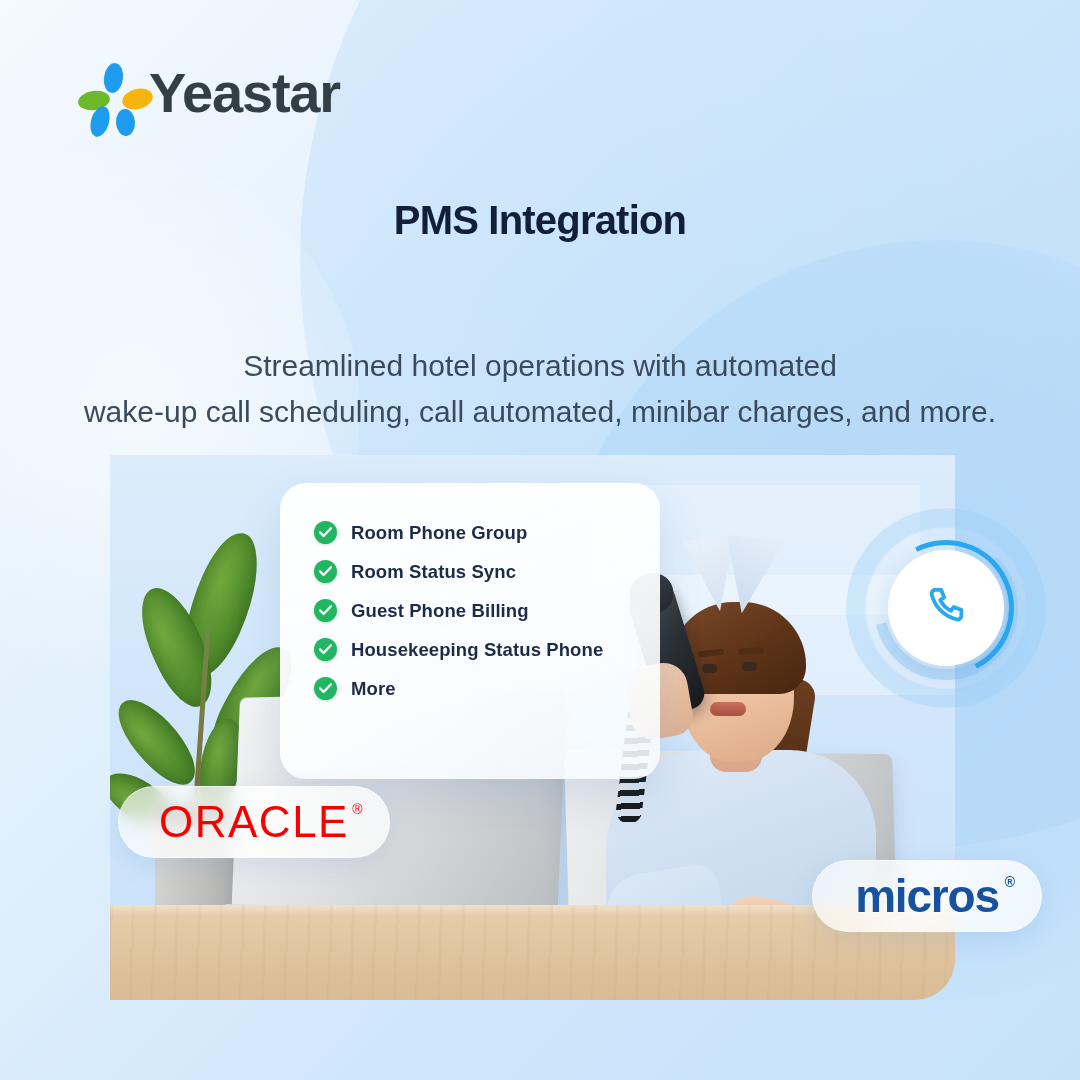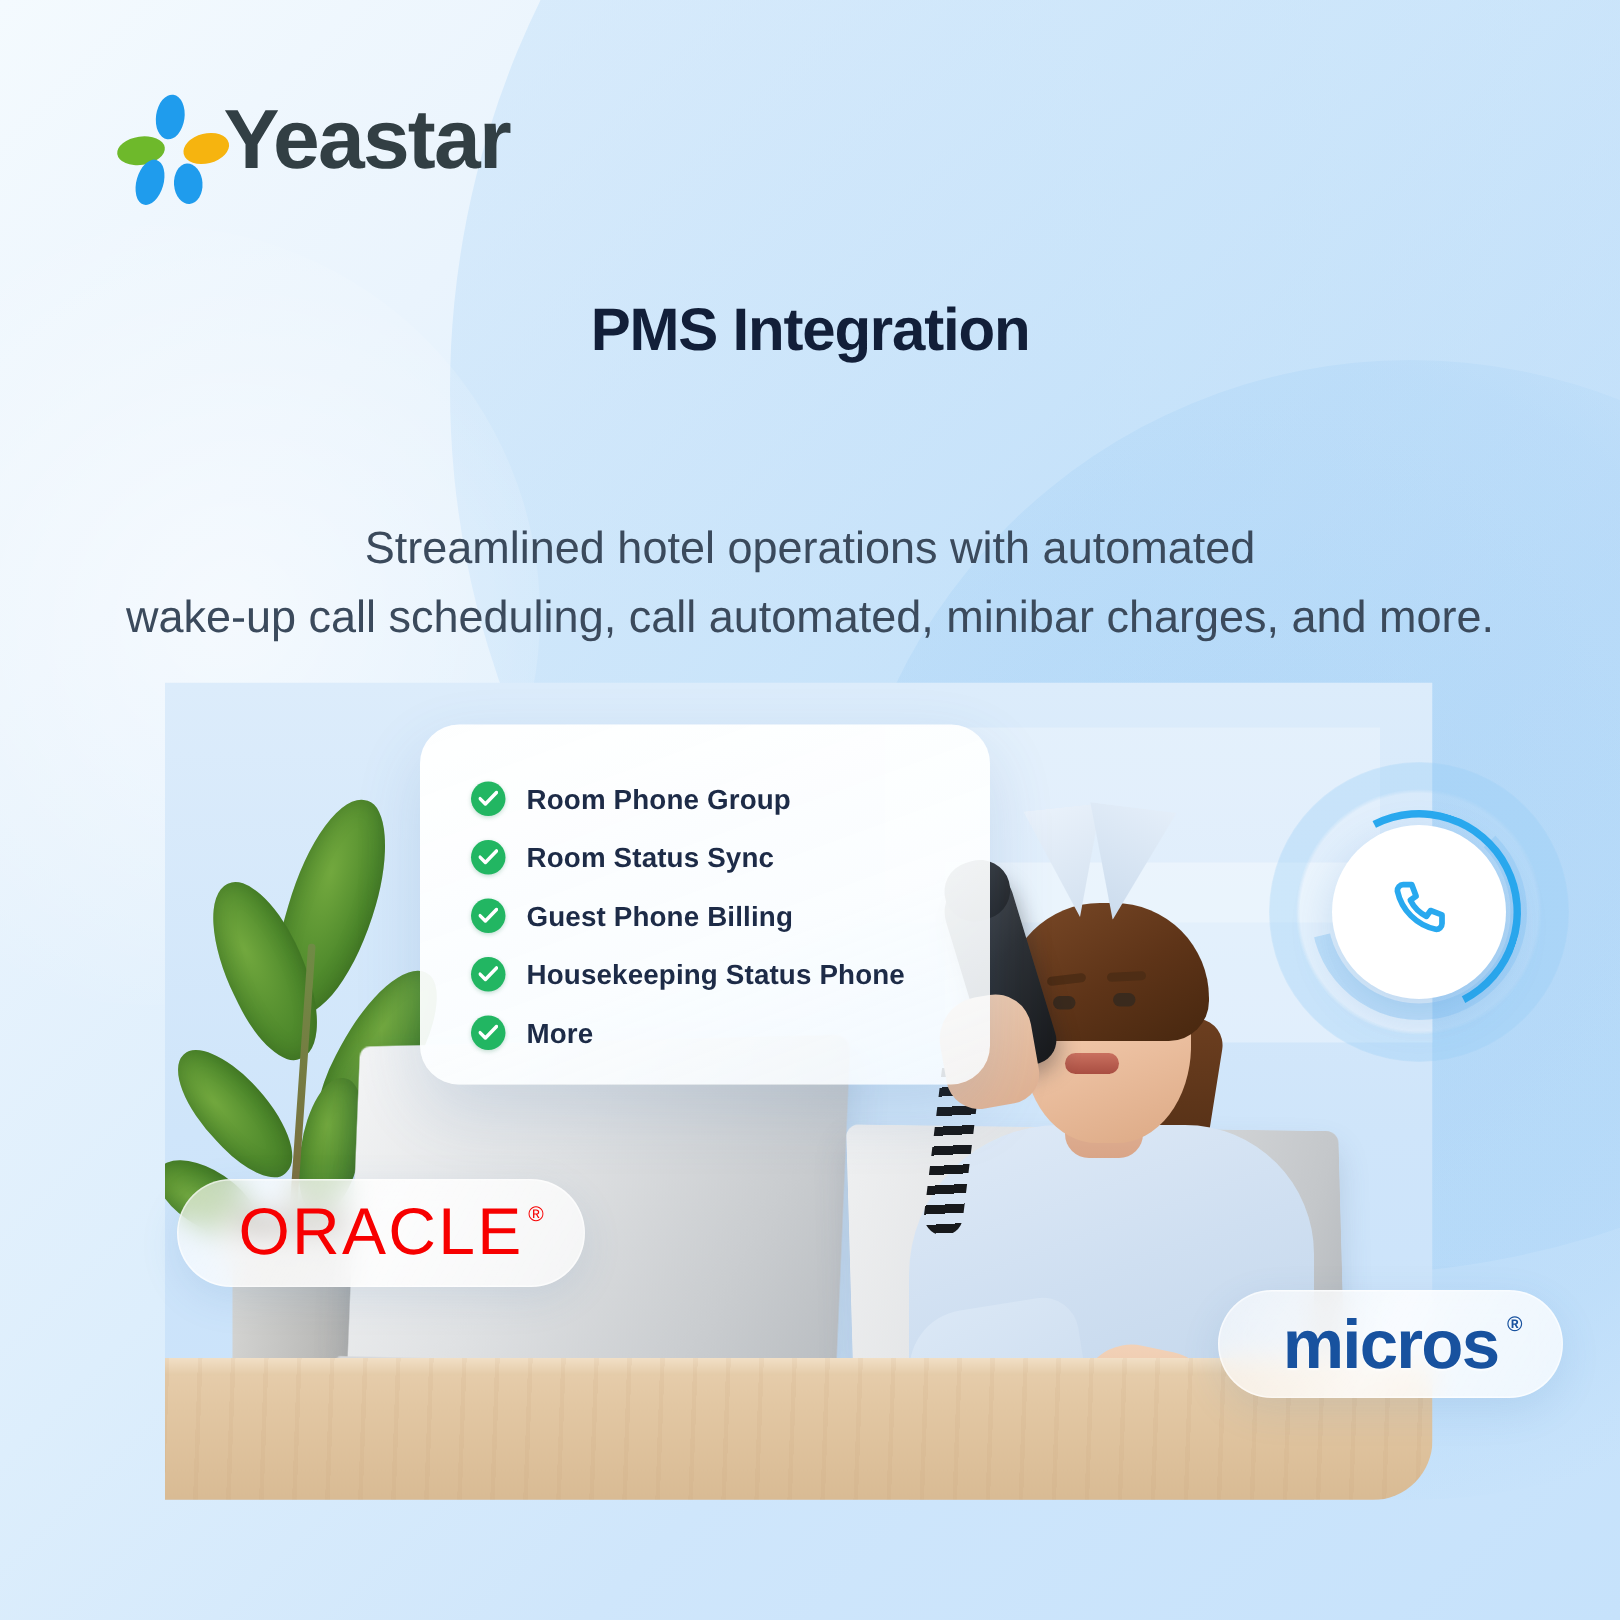--- a/index.html
+++ b/index.html
@@ -272,21 +272,21 @@
   }
   .arm-low {
     position:absolute; left:40px; bottom:0; width:116px; height:130px;
     background:linear-gradient(160deg,#dbe8f6,#c6d8ec); border-radius:40px 24px 0 0;
     transform:rotate(-9deg);
   }
 
   
   .feature-card {
     position:absolute; left:280px; top:483px;
-    width:380px; height:240px;
+    width:380px; height:296px;
     background:linear-gradient(160deg,rgba(255,255,255,.97) 0%,rgba(252,254,255,.94) 60%,rgba(246,251,255,.88) 100%);
     border-radius:26px;
     box-shadow:0 18px 44px rgba(60,110,170,.16);
     padding:34px 0 0 34px;
   }
   .feat-row {
     display:flex; align-items:center; gap:14px;
     margin-bottom:8px; height:31px;
   }
   .check {

